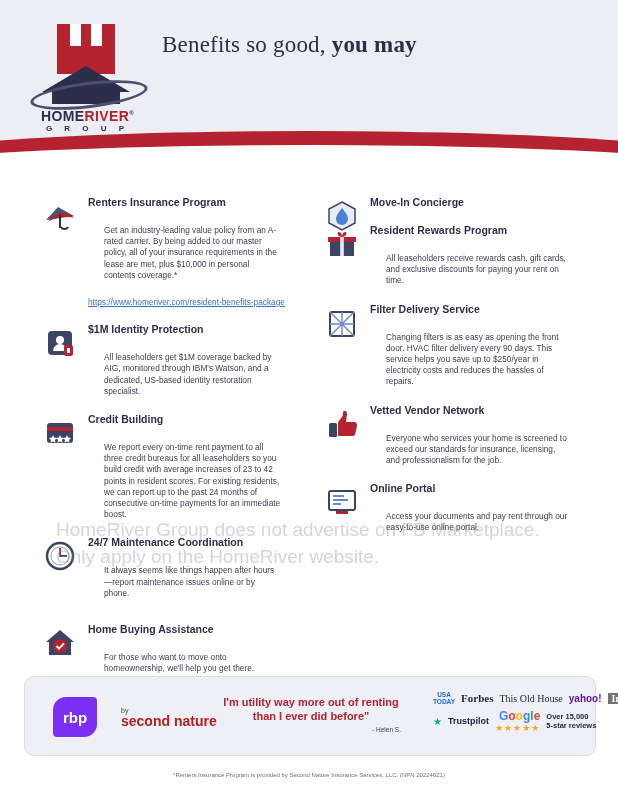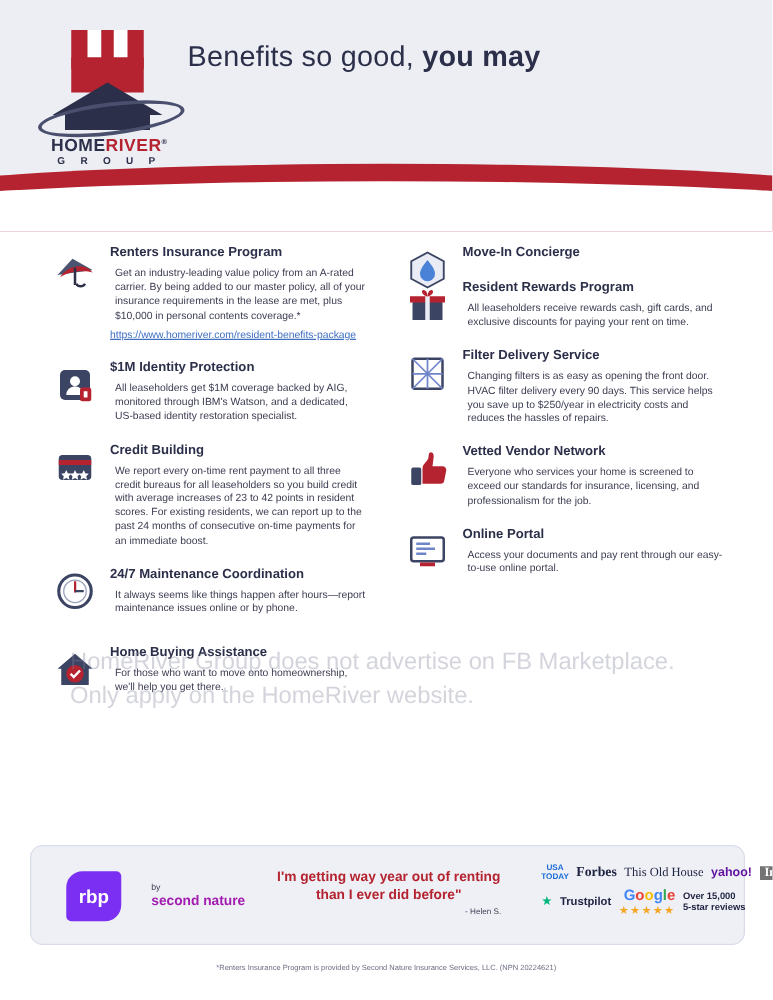--- a/index.html
+++ b/index.html
@@ -36,29 +36,30 @@
     position: absolute;
     left: 0; bottom: 0;
     width: 618px; height: 66px;
     background: #ffffff;
     border-radius: 100% 100% 0 0 / 100% 100% 0 0;
     transform: translateY(26px) scaleX(1.55);
     z-index: 1;
   }
   .header-title {
     position: absolute;
-    left: 150px;
+    left: 162px;
     top: 30px;
     width: 400px;
     font-size: 23px;
     line-height: 30px;
     color: #2c2f4a;
     font-weight: 400;
     letter-spacing: .2px;
     z-index: 3;
+    font-family: Liberation Serif, serif;
   }
   .header-title b {
     font-weight: 700;
   }
 
   
   .logo {
     position: absolute;
     left: 30px;
     top: 24px;
@@ -156,21 +157,21 @@
     font-size: 10.5px;
     font-weight: 700;
     color: #2c2f4a;
     margin: 0 0 3px 0;
     line-height: 13px;
   }
   .item-body {
     font-size: 8.3px;
     line-height: 11.2px;
     color: #3b3d51;
-    margin: 4px;
+    margin: 16px;
   }
   .item-link {
     font-size: 8.3px;
     line-height: 11.2px;
     color: #3f6fbf;
     text-decoration: underline;
     display: block;
     word-break: break-all;
   }
 
@@ -227,22 +228,22 @@
     align-items: center;
     justify-content: center;
     border-radius: 13px 4px 13px 4px;
   }
   .rbp-by {
     font-size: 7px;
     color: #3b3d51;
     line-height: 9px;
   }
   .rbp-sn {
-    font-size: 11px;
-    color: #a21caf;
+    font-size: 14px;
+    color: #b91c1c;
     font-weight: 700;
     line-height: 13px;
   }
   .quote {
     position: absolute;
     left: 196px;
     top: 18px;
     width: 180px;
     text-align: center;
   }
@@ -465,21 +466,21 @@
 
   <div class="rbp">
     <div class="rbp-badge">rbp</div>
     <div>
       <div class="rbp-by">by</div>
       <div class="rbp-sn">second nature</div>
     </div>
   </div>
 
   <div class="quote">
-    <div class="quote-text">I'm getting way year out of renting than I ever did before"</div>
+    <div class="quote-text">I'm utility way more out of renting than I ever did before"</div>
     <div class="quote-author">- Helen S.</div>
   </div>
 
   <div class="press">
     <div class="press-row">
       <div class="logo-usatoday">
         <div>USA</div>
         <div>TODAY</div>
       </div>
       <span class="logo-forbes">Forbes</span>

